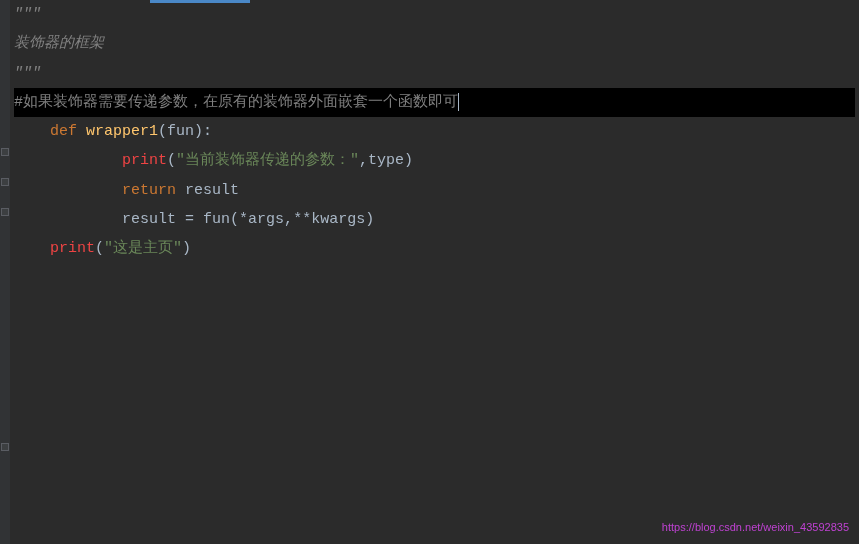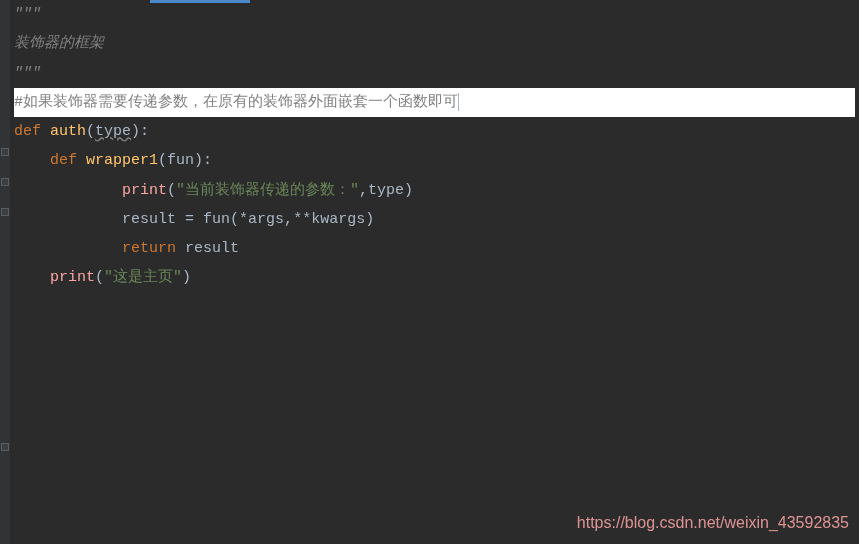--- a/index.html
+++ b/index.html
@@ -32,29 +32,29 @@
   border: 1px solid #5a5d63;
   background: #3c3f41;
 }
 .code-area {
   flex: 1;
   padding: 0 4px;
   position: relative;
 }
 .line { white-space: pre; }
 .highlight-line {
-  background: #ffffff;
+  background: #000000;
 }
 .comment-doc { color: #808080; font-style: italic; }
 .comment { color: #808080; }
 .keyword { color: #cc7832; }
 .def-name { color: #ffc66d; }
 .param { color: #a9b7c6; }
 .param-underline { text-decoration: underline; text-decoration-style: wavy; text-decoration-color: #808080; }
-.builtin { color: #fca5a5; }
+.builtin { color: #ef4444; }
 .string { color: #6a8759; }
 .decorator { color: #bbb529; }
 .deco-param { color: #aa4926; }
 .punct { color: #a9b7c6; }
 .cursor {
   display: inline-block;
   width: 1px;
   height: 18px;
   background: #a9b7c6;
   vertical-align: middle;
@@ -64,22 +64,22 @@
   top: 0;
   left: 140px;
   width: 100px;
   height: 3px;
   background: #4a88c7;
 }
 .watermark {
   position: absolute;
   bottom: 6px;
   right: 10px;
-  color: #fca5a5;
-  font-size: 16px;
+  color: #d946ef;
+  font-size: 11px;
   font-family: Arial, sans-serif;
   opacity: 0.85;
 }
 </style>
 </head>
 <body>
 
 <div class="editor">
   <div class="gutter">
     <div class="fold-marker" style="top:148px"></div>
@@ -91,30 +91,29 @@
     <div class="tab-indicator"></div>
 
     <div class="line"><span class="comment-doc">"""</span></div>
 
     <div class="line"><span class="comment-doc">装饰器的框架</span></div>
 
     <div class="line"><span class="comment-doc">"""</span></div>
 
     <div class="line highlight-line"><span class="comment">#如果装饰器需要传递参数，在原有的装饰器外面嵌套一个函数即可</span><span class="cursor"></span></div>
 
-    <div class="line"><span class="keyword">def</span> <span class="def-name">auth</span><span class="punct">(</span><span class="param param-underline">type</span><span class="punct">):</span></div>
 
     <div class="line">    <span class="keyword">def</span> <span class="def-name">wrapper1</span><span class="punct">(</span><span class="param">fun</span><span class="punct">):</span></div>
 
 
     <div class="line">            <span class="builtin">print</span><span class="punct">(</span><span class="string">"当前装饰器传递的参数："</span><span class="punct">,</span><span class="param">type</span><span class="punct">)</span></div>
 
+    <div class="line">            <span class="keyword">return</span> <span class="param">result</span></div>
+
     <div class="line">            <span class="param">result</span><span class="punct"> = </span><span class="param">fun</span><span class="punct">(</span><span class="param">*args</span><span class="punct">,</span><span class="param">**kwargs</span><span class="punct">)</span></div>
-
-    <div class="line">            <span class="keyword">return</span> <span class="param">result</span></div>
 
 
 
 
 
     <div class="line">    <span class="builtin">print</span><span class="punct">(</span><span class="string">"这是主页"</span><span class="punct">)</span></div>
 
 
   </div>
 </div>

